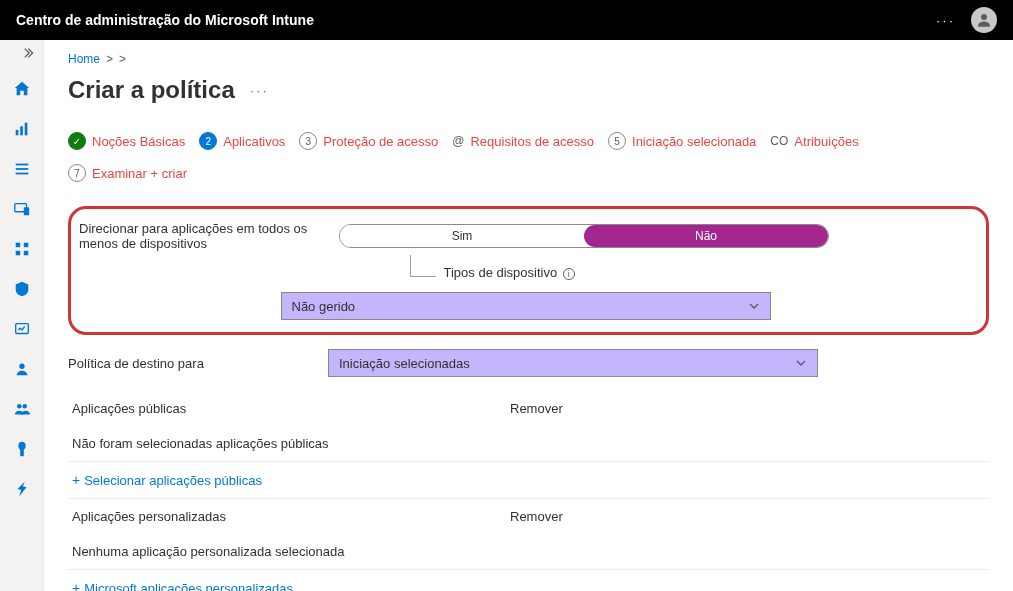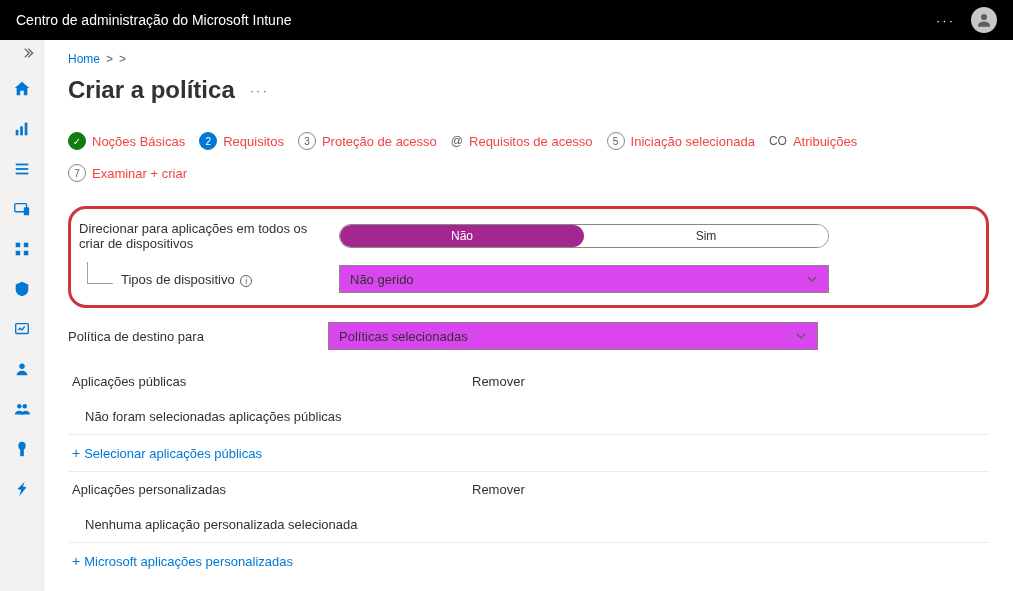--- a/index.html
+++ b/index.html
@@ -1,19 +1,19 @@
 <!DOCTYPE html>
 <html><head>
   <meta charset="utf-8">
   <style>
     * { box-sizing: border-box; margin: 0; padding: 0; }
     body { font-family: 'Segoe UI', Tahoma, sans-serif; font-size: 13px; color: #323130; background: #fff; width: 1013px; height: 591px; overflow: hidden; }
 
     .topbar { background: #000; color: #fff; height: 40px; display: flex; align-items: center; padding: 0 16px; justify-content: space-between; }
-    .topbar-title { font-size: 14px; font-weight: 400; }
+    .topbar-title { font-size: 14px; font-weight: 700; }
     .topbar-right { display: flex; align-items: center; gap: 16px; }
     .ellipsis { letter-spacing: 2px; cursor: pointer; }
     .avatar { width: 26px; height: 26px; border-radius: 50%; background: #c8c8c8; display: flex; align-items: center; justify-content: center; cursor: pointer; }
     .avatar svg { width: 18px; height: 18px; }
 
     .shell { display: flex; height: 568px; }
 
     .sidebar { width: 44px; background: #f3f2f1; border-right: 1px solid #edebe9; display: flex; flex-direction: column; align-items: center; padding-top: 6px; gap: 12px; }
     .sidebar-expand { align-self: flex-end; margin-right: 6px; cursor: pointer; color: #605e5c; }
     .sidebar-item { width: 32px; height: 28px; display: flex; align-items: center; justify-content: center; cursor: pointer; color: #0078d4; }
@@ -43,36 +43,36 @@
 
     .form-row { display: flex; align-items: center; gap: 12px; margin-bottom: 14px; }
     .form-label { width: 248px; font-size: 13px; color: #323130; position: relative; }
     .form-label.indent { padding-left: 42px; }
     .info-dot { display: inline-block; width: 12px; height: 12px; border: 1px solid #605e5c; border-radius: 50%; font-size: 9px; line-height: 11px; text-align: center; margin-left: 2px; color: #605e5c; }
 
     .toggle-pill { display: flex; width: 490px; border: 1px solid #8a8886; border-radius: 14px; overflow: hidden; height: 24px; }
     .toggle-opt { flex: 1; text-align: center; line-height: 22px; font-size: 12px; cursor: pointer; background: #fff; }
     .toggle-opt.selected { background: #a4268f; color: #fff; border-radius: 14px; }
 
-    .dropdown { width: 490px; height: 28px; border: 1px solid #8a8886; display: flex; align-items: center; justify-content: space-between; padding: 0 10px; font-size: 13px; cursor: pointer; background: #d946ef; }
+    .dropdown { width: 490px; height: 28px; border: 1px solid #8a8886; display: flex; align-items: center; justify-content: space-between; padding: 0 10px; font-size: 13px; cursor: pointer; background: #c4b5fd; }
     .chev { width: 12px; height: 12px; }
 
-    .section-row { display: flex; align-items: center; padding: 10px 4px; border-bottom: 1px solid #edebe9; font-size: 13px; }
+    .section-row { display: flex; align-items: center; padding: 10px 4px; border-bottom: 1px solid #edebe9; font-size: 13px; gap: 20px; }
     .section-row.noborder { border-bottom: none; }
     .section-col1 { width: 400px; }
-    .section-col2 { flex: 1; }
+    .section-col2 { flex: 1; margin-left: 18px; }
     .section-head { font-weight: 400; }
-    .muted { color: #323130; margin-left: 13px; }
+    .muted { color: #323130; }
 
     .add-link { color: #0078d4; font-size: 13px; cursor: pointer; padding: 10px 4px; display: flex; align-items: center; gap: 4px; border-bottom: 1px solid #edebe9; }
     .add-link.last { border-bottom: none; }
     .plus { color: #0078d4; font-size: 14px; }
 
     .indent-bracket { border-left: 1px solid #a19f9d; border-bottom: 1px solid #a19f9d; width: 26px; height: 22px; position: absolute; left: 8px; top: -10px; }
-    .rel { position: relative; }
+    .rel { position: relative; flex-direction: column; }
   </style>
 </head>
 <body>
 
 <div class="topbar">
   <div class="topbar-title">Centro de administração do Microsoft Intune</div>
   <div class="topbar-right">
     <span class="ellipsis">···</span>
     <span class="avatar">
       <svg viewBox="0 0 24 24" fill="#605e5c">
@@ -175,21 +175,21 @@
       <span class="page-title-more">···</span>
     </div>
 
     <div class="wizard">
       <div class="wz-step">
         <span class="circ done">✓</span>
         <span class="label">Noções Básicas</span>
       </div>
       <div class="wz-step">
         <span class="circ active">2</span>
-        <span class="label">Requisitos</span>
+        <span class="label">Aplicativos</span>
       </div>
       <div class="wz-step">
         <span class="circ">3</span>
         <span class="label">Proteção de acesso</span>
       </div>
       <div class="wz-step">
         <span class="sub">@</span>
         <span class="label">Requisitos de acesso</span>
       </div>
       <div class="wz-step">
@@ -203,46 +203,46 @@
       <div class="wz-step">
         <span class="circ">7</span>
         <span class="label">Examinar + criar</span>
       </div>
     </div>
 
 
     <div class="highlight-box">
       <div class="form-row">
         <div class="form-label">
-          <span>Direcionar para aplicações em todos os criar de dispositivos</span>
+          <span>Direcionar para aplicações em todos os menos de dispositivos</span>
         </div>
         <div class="toggle-pill">
+          <div class="toggle-opt">Sim</div>
           <div class="toggle-opt selected">Não</div>
-          <div class="toggle-opt">Sim</div>
         </div>
       </div>
       <div class="form-row rel" style="margin-bottom:0">
         <div class="form-label indent rel">
           <span class="indent-bracket"></span>
           <span>Tipos de dispositivo</span>
           <span class="info-dot">i</span>
         </div>
         <div class="dropdown">
           <span>Não gerido</span>
           <svg class="chev" viewBox="0 0 12 12">
               <path d="M2 4l4 4 4-4" stroke="#605e5c" stroke-width="1.5" fill="none"></path>
             </svg>
         </div>
       </div>
     </div>
 
     <div class="form-row">
       <div class="form-label">Política de destino para</div>
       <div class="dropdown">
-        <span>Políticas selecionadas</span>
+        <span>Iniciação selecionadas</span>
         <svg class="chev" viewBox="0 0 12 12">
             <path d="M2 4l4 4 4-4" stroke="#605e5c" stroke-width="1.5" fill="none"></path>
           </svg>
       </div>
     </div>
 
     <div class="section-row section-head noborder">
       <div class="section-col1">Aplicações públicas</div>
       <div class="section-col2">Remover</div>
     </div>

